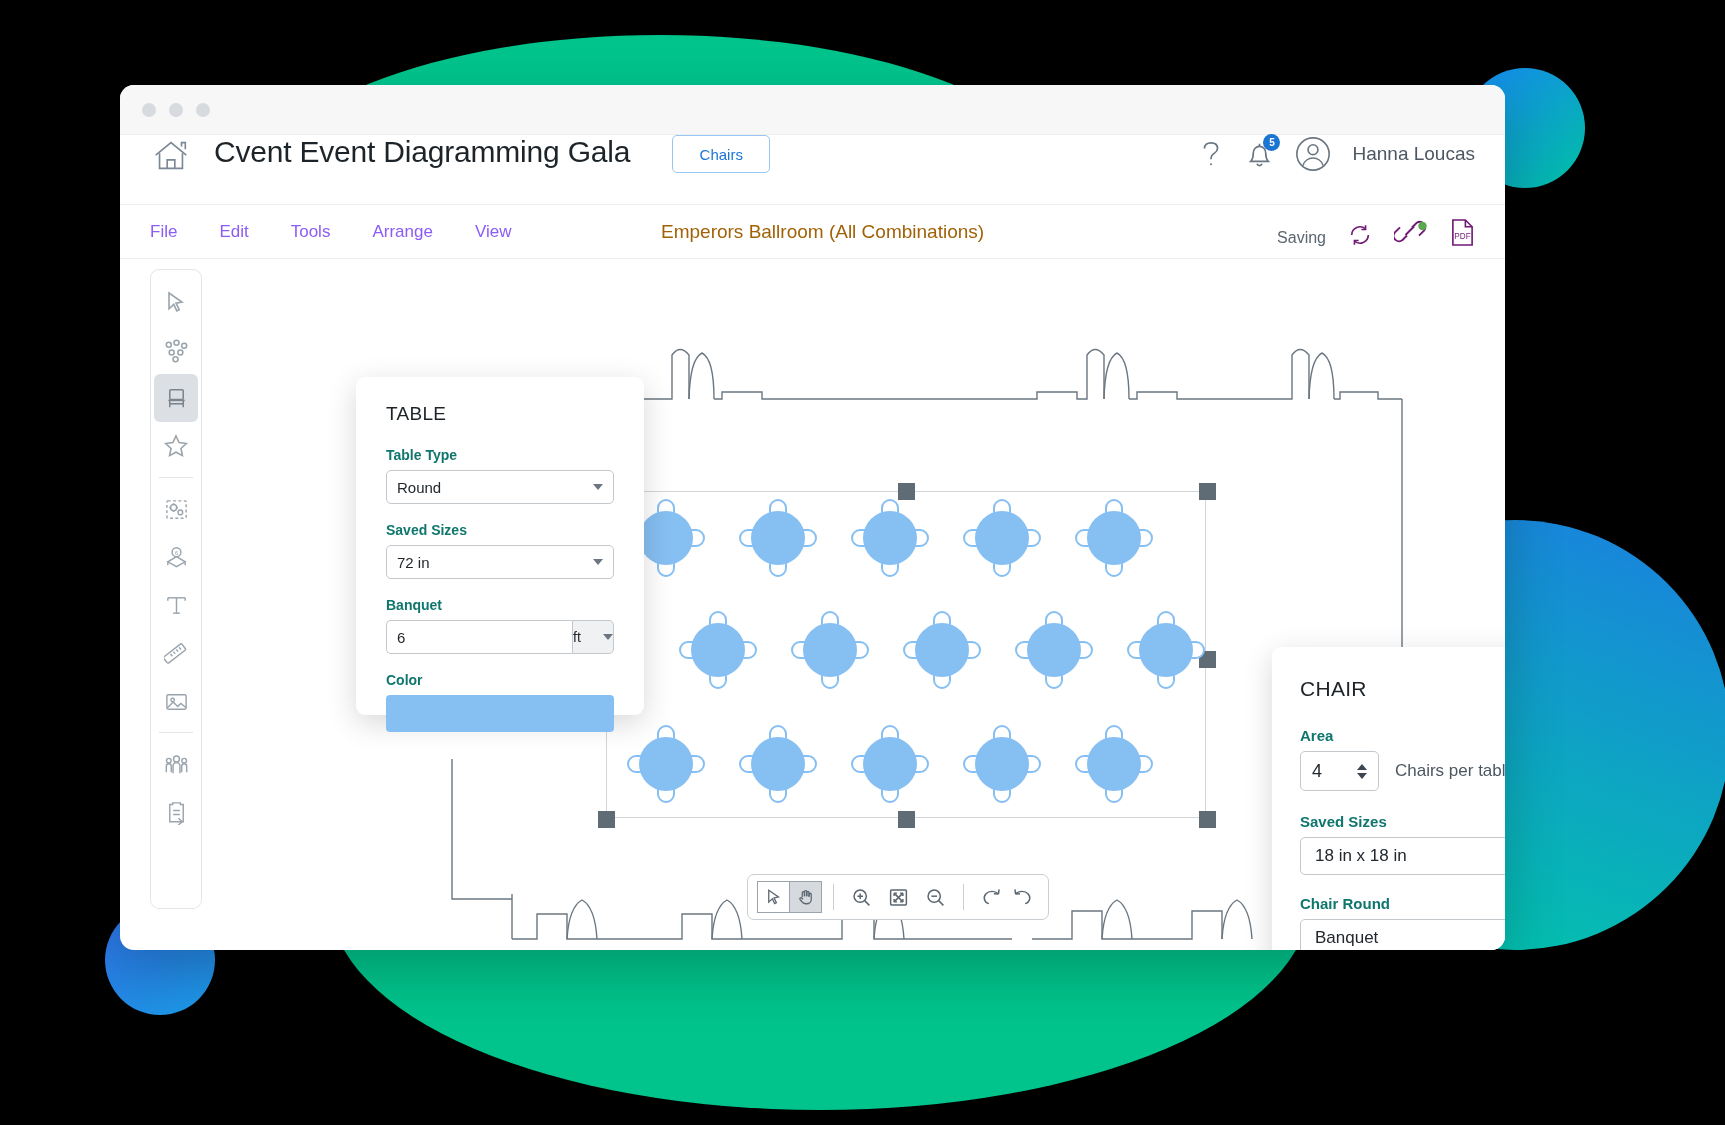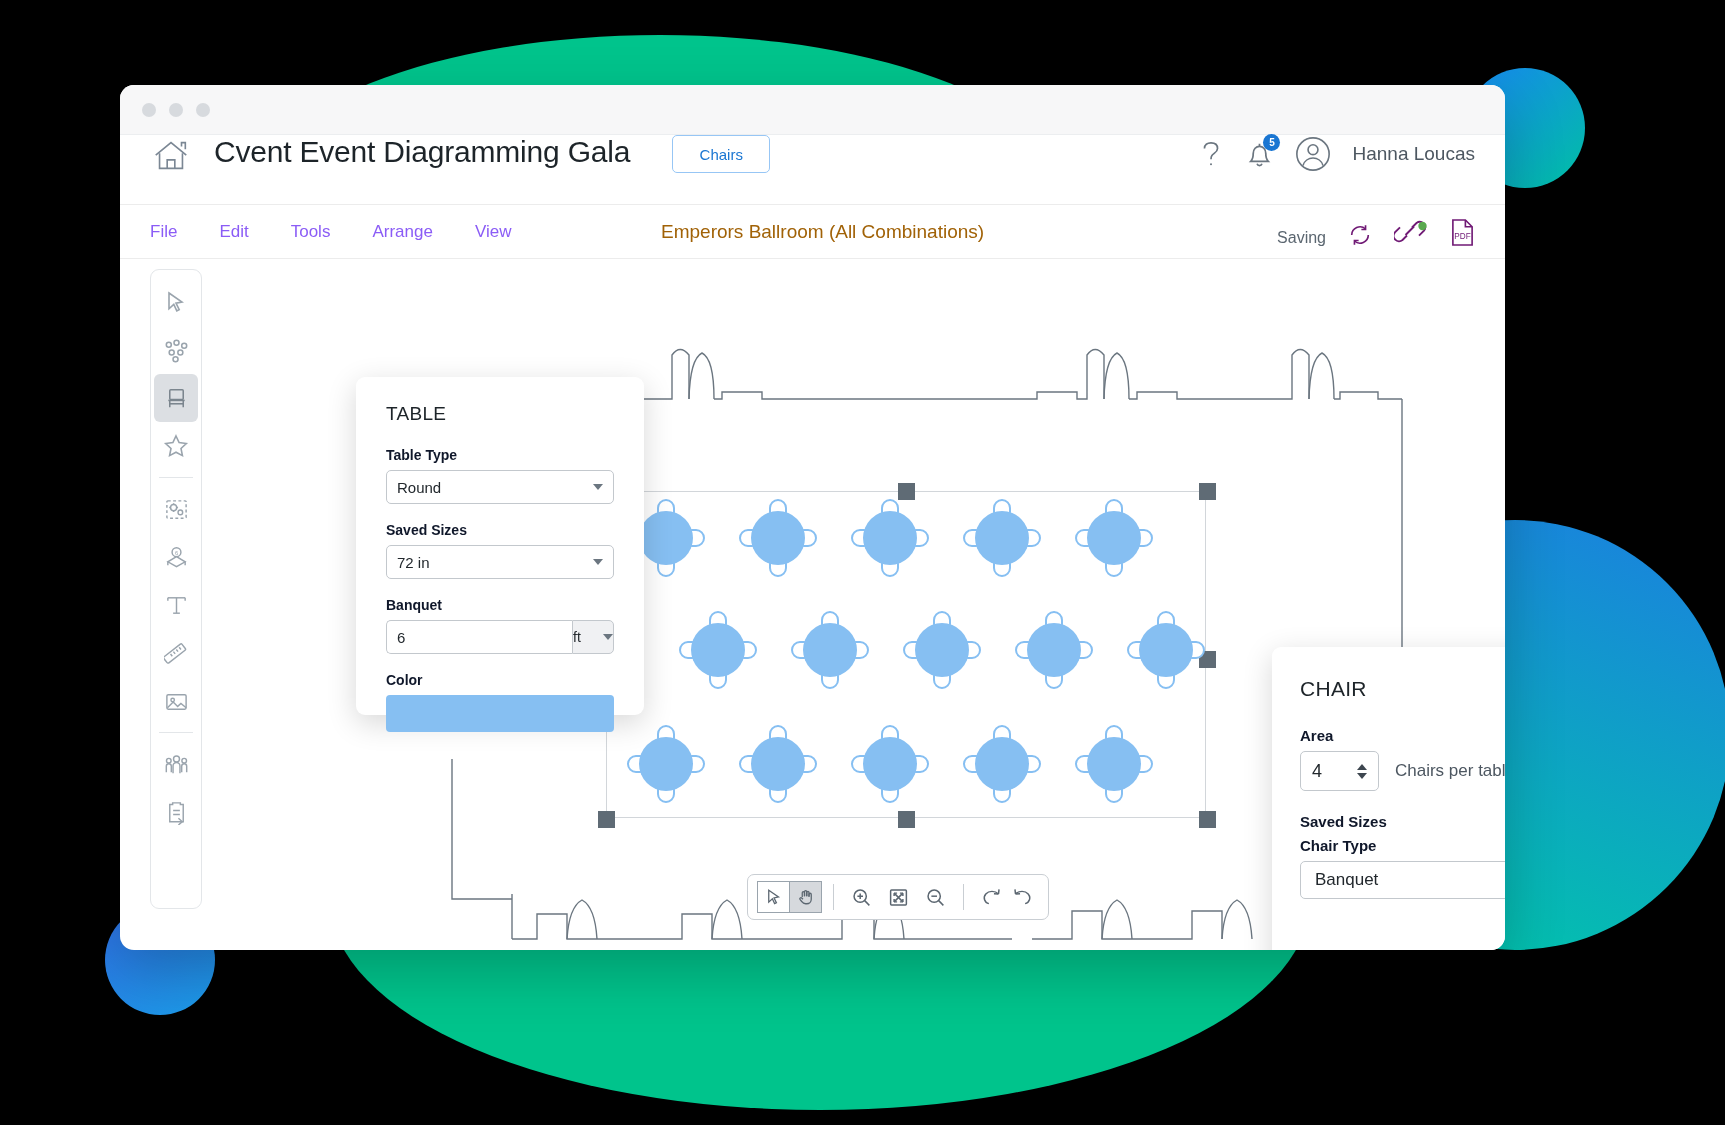--- a/index.html
+++ b/index.html
@@ -90,21 +90,21 @@
 
   
   .panel {
     position:absolute; background:#fff; border-radius:9px;
     box-shadow:0 8px 30px rgba(0,0,0,.16);
   }
   #table-panel { left:236px; top:292px; width:288px; height:338px; padding:26px 30px 0 30px; }
   #chair-panel { left:1152px; top:562px; width:327px; height:403px; padding:30px 36px 0 28px; }
   .panel-title { font-size:19px; color:#1d2429; letter-spacing:.3px; margin-bottom:22px; }
   #chair-panel .panel-title { font-size:21px; margin-bottom:26px; }
-  .field-label { font-size:14px; font-weight:bold; color:#0f172a; margin-bottom:7px; }
+  .field-label { font-size:14px; font-weight:bold; color:#0f766e; margin-bottom:7px; }
   #chair-panel .field-label { font-size:15px; }
   .select {
     height:34px; border:1px solid #c3c8cd; border-radius:5px; background:#fff;
     display:flex; align-items:center; padding:0 10px; font-size:15px; color:#22282d;
     margin-bottom:18px; cursor:pointer;
   }
   #chair-panel .select { height:38px; font-size:17px; padding:0 14px; margin-bottom:20px; }
   .caret { margin-left:auto; width:0;height:0; border-left:5px solid transparent; border-right:5px solid transparent; border-top:6px solid #6b7680; }
   .inputrow { display:flex; margin-bottom:18px; }
   #diameter-input {
@@ -566,22 +566,26 @@
         <span>4</span>
         <span class="spin">
           <span class="spin-up"></span>
           <span class="spin-dn"></span>
         </span>
       </div>
       <span id="chairs-label">Chairs per table</span>
     </div>
 
     <div class="field-label">Saved Sizes</div>
-
-    <div class="field-label">Chair Type</div>
+    <div class="select">
+      <span>18 in x 18 in</span>
+
+    </div>
+
+    <div class="field-label">Chair Round</div>
     <div class="select">
       <span>Banquet</span>
 
     </div>
 
   </div>
 
 </div>
 
 </body></html>

